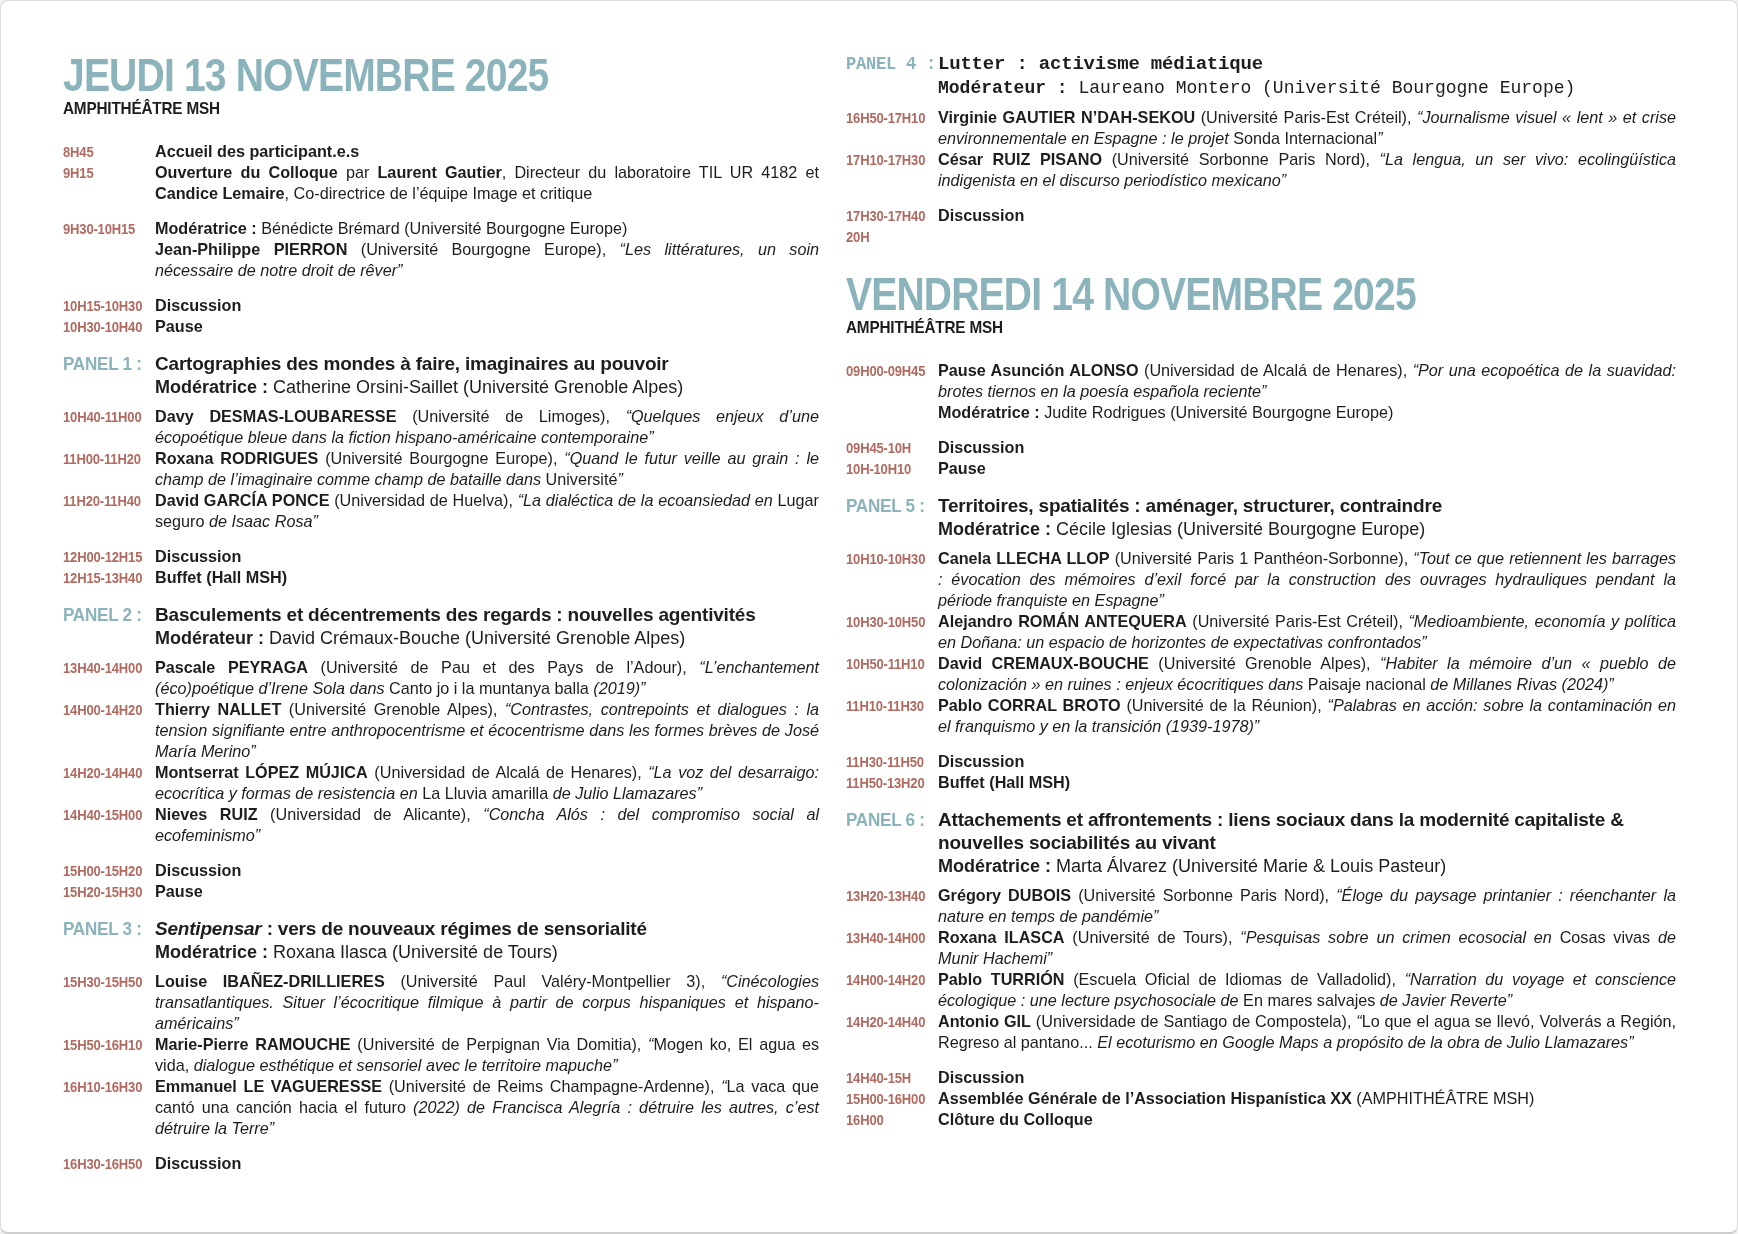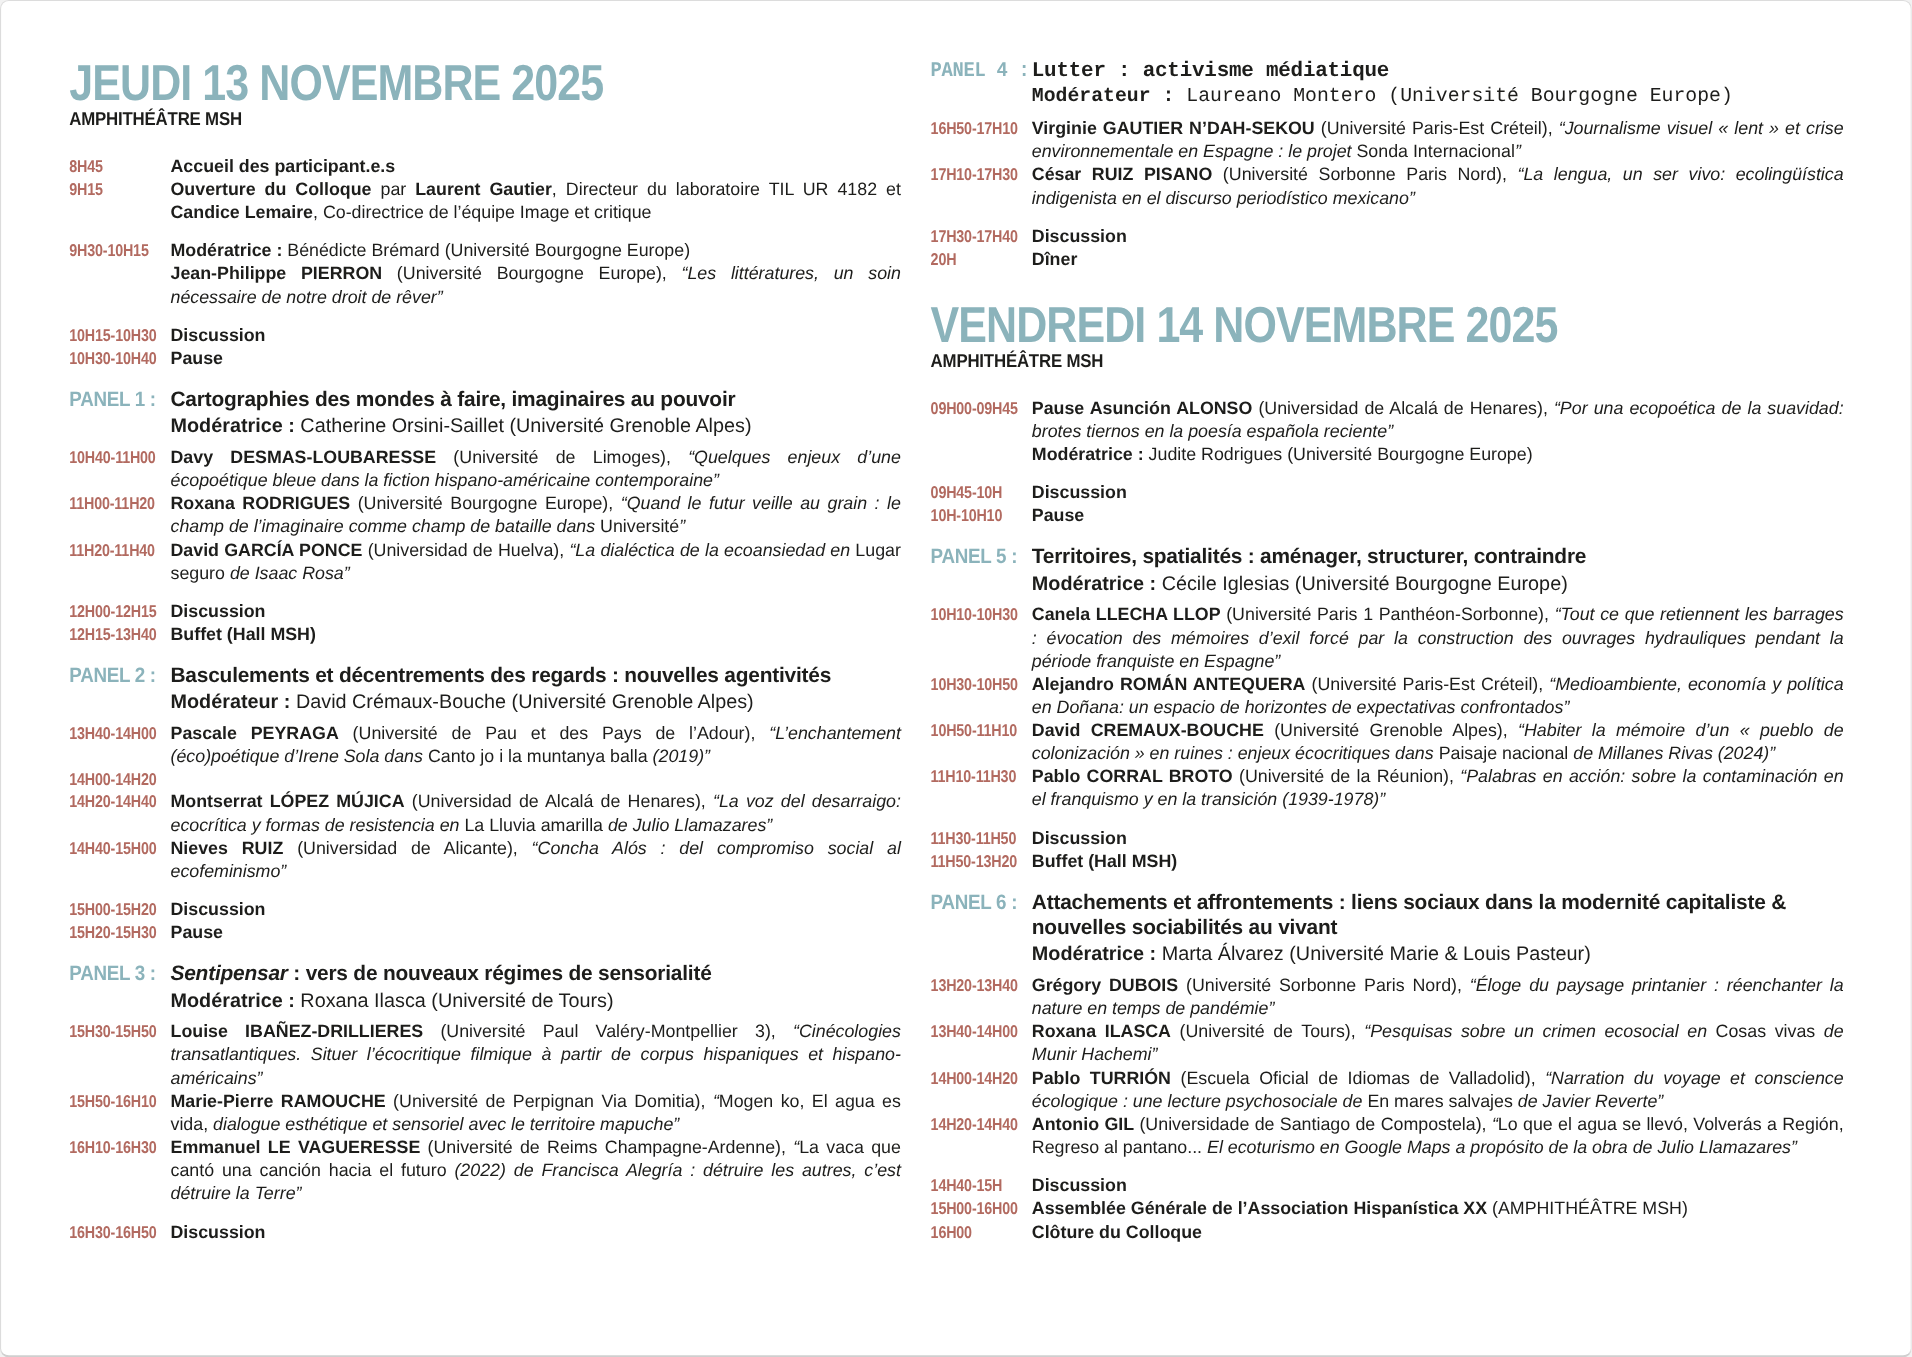--- a/index.html
+++ b/index.html
@@ -145,20 +145,23 @@
         <div class="pmod"><span class="b">Modérateur :</span><span> David Crémaux-Bouche (Université Grenoble Alpes)</span></div>
       </div>
       <div class="entry">
         <div class="time"><span>13H40-14H00</span></div>
         <div class="etext">
           <p class="para"><span class="b">Pascale PEYRAGA</span><span> (Université de Pau et des Pays de l’Adour), </span><span class=" i">“L’enchantement (éco)poétique d’Irene Sola dans </span><span>Canto jo i la muntanya balla</span><span class=" i"> (2019)”</span></p>
         </div>
       </div>
       <div class="entry">
         <div class="time"><span>14H00-14H20</span></div>
+        <div class="etext">
+          <p class="para"><span class="b">Thierry NALLET</span><span> (Université Grenoble Alpes), </span><span class=" i">“Contrastes, contrepoints et dialogues : la tension signifiante entre anthropocentrisme et écocentrisme dans les formes brèves de José María Merino”</span></p>
+        </div>
       </div>
       <div class="entry">
         <div class="time"><span>14H20-14H40</span></div>
         <div class="etext">
           <p class="para"><span class="b">Montserrat LÓPEZ MÚJICA</span><span> (Universidad de Alcalá de Henares), </span><span class=" i">“La voz del desarraigo: ecocrítica y formas de resistencia en </span><span>La Lluvia amarilla</span><span class=" i"> de Julio Llamazares”</span></p>
         </div>
       </div>
       <div class="entry">
         <div class="time"><span>14H40-15H00</span></div>
         <div class="etext">
@@ -230,23 +233,20 @@
         </div>
       </div>
       <div class="entry gap">
         <div class="time"><span>17H30-17H40</span></div>
         <div class="etext">
           <p class="para"><span class="b">Discussion</span></p>
         </div>
       </div>
       <div class="entry">
         <div class="time"><span>20H</span></div>
-        <div class="etext">
-          <p class="para"><span class="b">Dîner</span></p>
-        </div>
       </div>
       <div class="day"><div class="day-title">VENDREDI 14 NOVEMBRE 2025</div><div class="day-venue"><span>AMPHITHÉÂTRE MSH</span></div></div>
       <div class="entry">
         <div class="time"><span>09H00-09H45</span></div>
         <div class="etext">
           <p class="para"><span class="b">Pause Asunción ALONSO</span><span> (Universidad de Alcalá de Henares), </span><span class=" i">“Por una ecopoética de la suavidad: brotes tiernos en la poesía española reciente”</span></p>
           <p class="para"><span class="b">Modératrice :</span><span> Judite Rodrigues (Université Bourgogne Europe)</span></p>
         </div>
       </div>
       <div class="entry gap">

